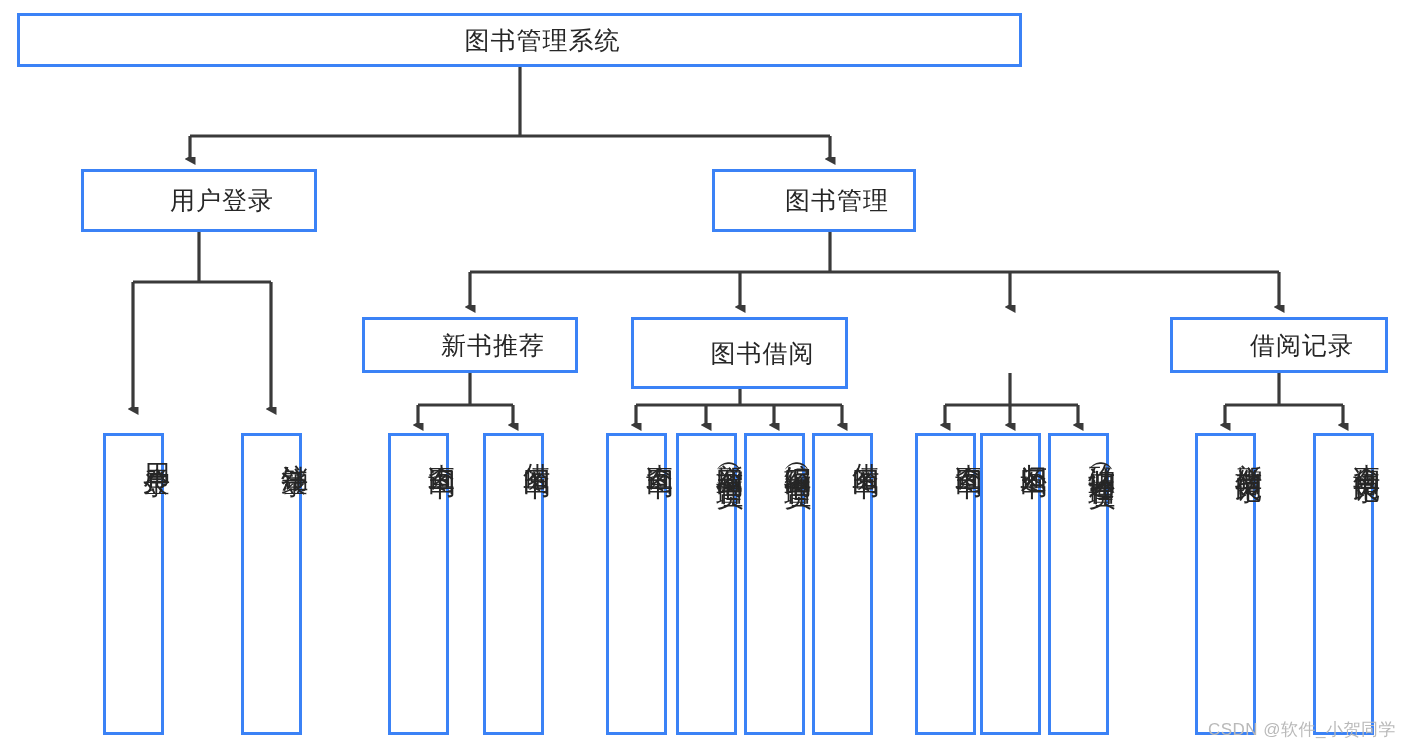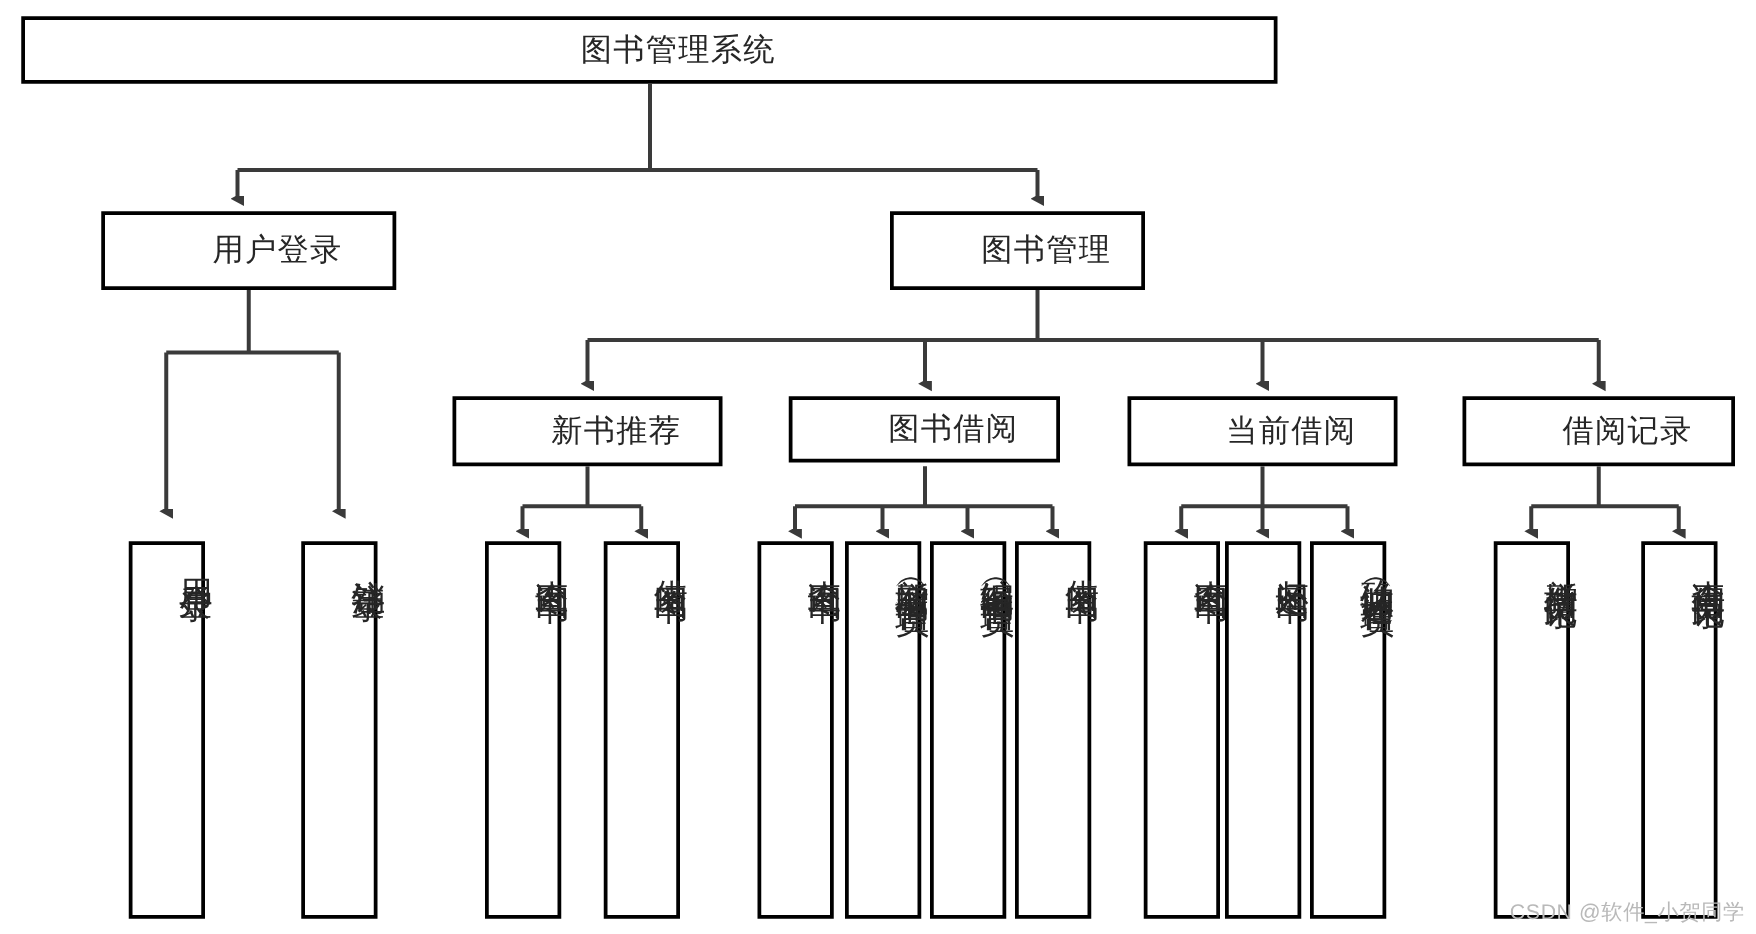--- a/index.html
+++ b/index.html
@@ -12,21 +12,21 @@
   }
   #canvas{position:absolute;left:0;top:0;width:1405px;height:747px;}
 
   
   #wires{position:absolute;left:0;top:0;width:1405px;height:747px;}
 
   
   .node{
     position:absolute;
     box-sizing:border-box;
-    border:3px solid #000000;
+    border:3px solid #3b82f6;
     background:#ffffff;
     color:#262626;
     display:flex;
     align-items:center;
     justify-content:center;
     z-index:2;
     padding-left:46px;
   }
   .node .lbl{
     display:block;
@@ -131,27 +131,24 @@
   </div>
 
   <div class="node h-node" style="left:712px;top:169px;width:204px;height:63px;">
     <span class="lbl">图书管理</span>
   </div>
 
   <div class="node h-node" style="left:362px;top:317px;width:216px;height:56px;align-items:center;">
     <span class="lbl">新书推荐</span>
   </div>
 
-  <div class="node h-node" style="left:631px;top:317px;width:217px;height:53px;">
+  <div class="node h-node" style="left:631px;top:317px;width:217px;height:72px;">
     <span class="lbl">图书借阅</span>
   </div>
 
-  <div class="node h-node" style="left:902px;top:317px;width:216px;height:56px;">
-    <span class="lbl">当前借阅</span>
-  </div>
 
   <div class="node h-node" style="left:1170px;top:317px;width:218px;height:56px;">
     <span class="lbl">借阅记录</span>
   </div>
 
   <div class="node v-node" style="left:103px;top:433px;width:61px;height:302px;">
     <span class="lbl">用户登录</span>
   </div>
   <div class="node v-node" style="left:241px;top:433px;width:61px;height:302px;">
     <span class="lbl">注销登录</span>

